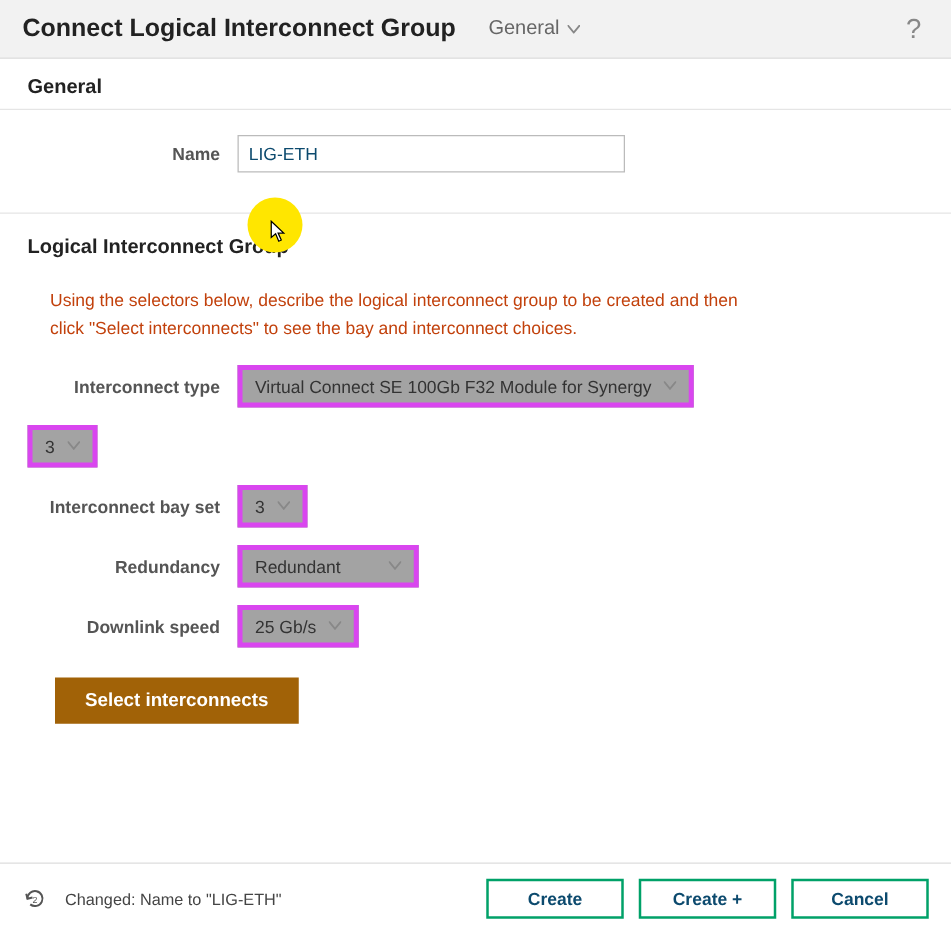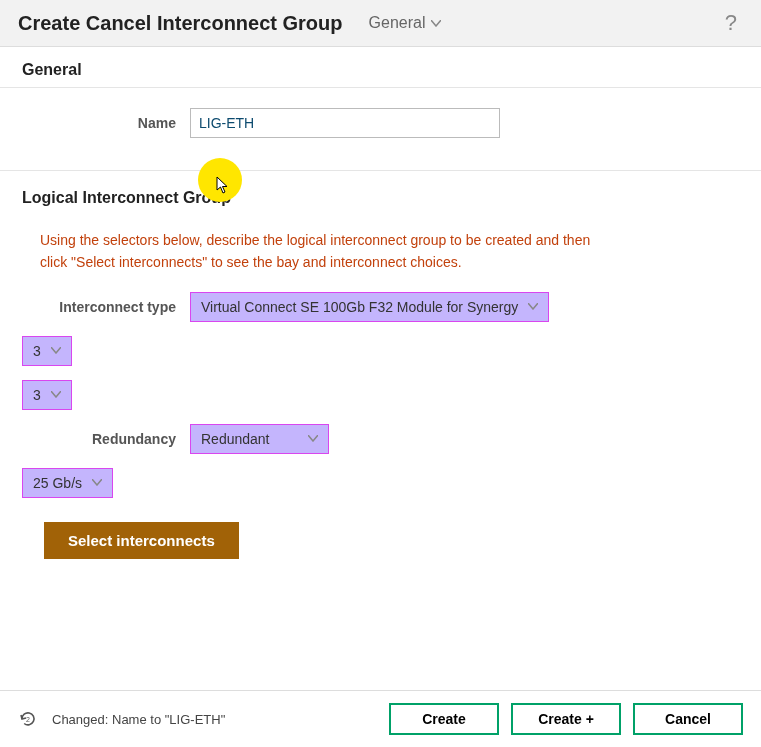--- a/index.html
+++ b/index.html
@@ -78,22 +78,22 @@
   .desc {
     color: #c2410c;
     font-size: 14px;
     line-height: 1.6;
     margin: 14px 0 18px 18px;
     max-width: 560px;
   }
   .select-box {
     display: inline-flex;
     align-items: center;
-    border: 1px solid #d946ef;
-    background: #c4b5fd;
+    border: 4px solid #d946ef;
+    background: #a3a3a3;
     padding: 5px 10px;
     font-size: 14px;
     color: #333;
     cursor: pointer;
     min-height: 30px;
   }
   .select-box .chev {
     margin-left: 10px;
     color: #777;
     font-size: 11px;
@@ -127,21 +127,21 @@
     margin-right: 14px;
     color: #555;
     cursor: pointer;
     flex-shrink: 0;
   }
   .status-text { color: #444; font-size: 13px; }
   .footer-spacer { flex: 1; }
   .outline-btn {
     border: 2px solid #00a168;
     background: #fff;
-    color: #000000;
+    color: #0c4a6e;
     font-weight: bold;
     font-size: 14px;
     padding: 6px 0;
     width: 110px;
     text-align: center;
     cursor: pointer;
     margin-left: 12px;
   }
   .highlight-circle {
     position: absolute;
@@ -159,21 +159,21 @@
     top: 176px;
     z-index: 6;
     pointer-events: none;
   }
   .chev svg { display: block; }
 </style>
 </head>
 <body>
 
 <div class="header">
-  <div class="header-title">Create Cancel Interconnect Group</div>
+  <div class="header-title">Connect Logical Interconnect Group</div>
   <div class="header-dropdown">
     <span>General</span>
     <span class="chev">
       <svg width="10" height="7" viewBox="0 0 10 7">
           <path d="M0 0 L5 6 L10 0" fill="none" stroke="#888" stroke-width="1.5"></path>
         </svg>
     </span>
   </div>
   <div class="help-icon">?</div>
 </div>
@@ -217,20 +217,21 @@
       <span>3</span>
       <span class="chev">
         <svg width="10" height="7" viewBox="0 0 10 7">
             <path d="M0 0 L5 6 L10 0" fill="none" stroke="#888" stroke-width="1.5"></path>
           </svg>
       </span>
     </div>
   </div>
 
   <div class="row">
+    <div class="lbl">Interconnect bay set</div>
     <div class="select-box select-sm">
       <span>3</span>
       <span class="chev">
         <svg width="10" height="7" viewBox="0 0 10 7">
             <path d="M0 0 L5 6 L10 0" fill="none" stroke="#888" stroke-width="1.5"></path>
           </svg>
       </span>
     </div>
   </div>
 
@@ -240,20 +241,21 @@
       <span>Redundant</span>
       <span class="chev">
         <svg width="10" height="7" viewBox="0 0 10 7">
             <path d="M0 0 L5 6 L10 0" fill="none" stroke="#888" stroke-width="1.5"></path>
           </svg>
       </span>
     </div>
   </div>
 
   <div class="row">
+    <div class="lbl">Downlink speed</div>
     <div class="select-box select-md2">
       <span>25 Gb/s</span>
       <span class="chev">
         <svg width="10" height="7" viewBox="0 0 10 7">
             <path d="M0 0 L5 6 L10 0" fill="none" stroke="#888" stroke-width="1.5"></path>
           </svg>
       </span>
     </div>
   </div>
 

